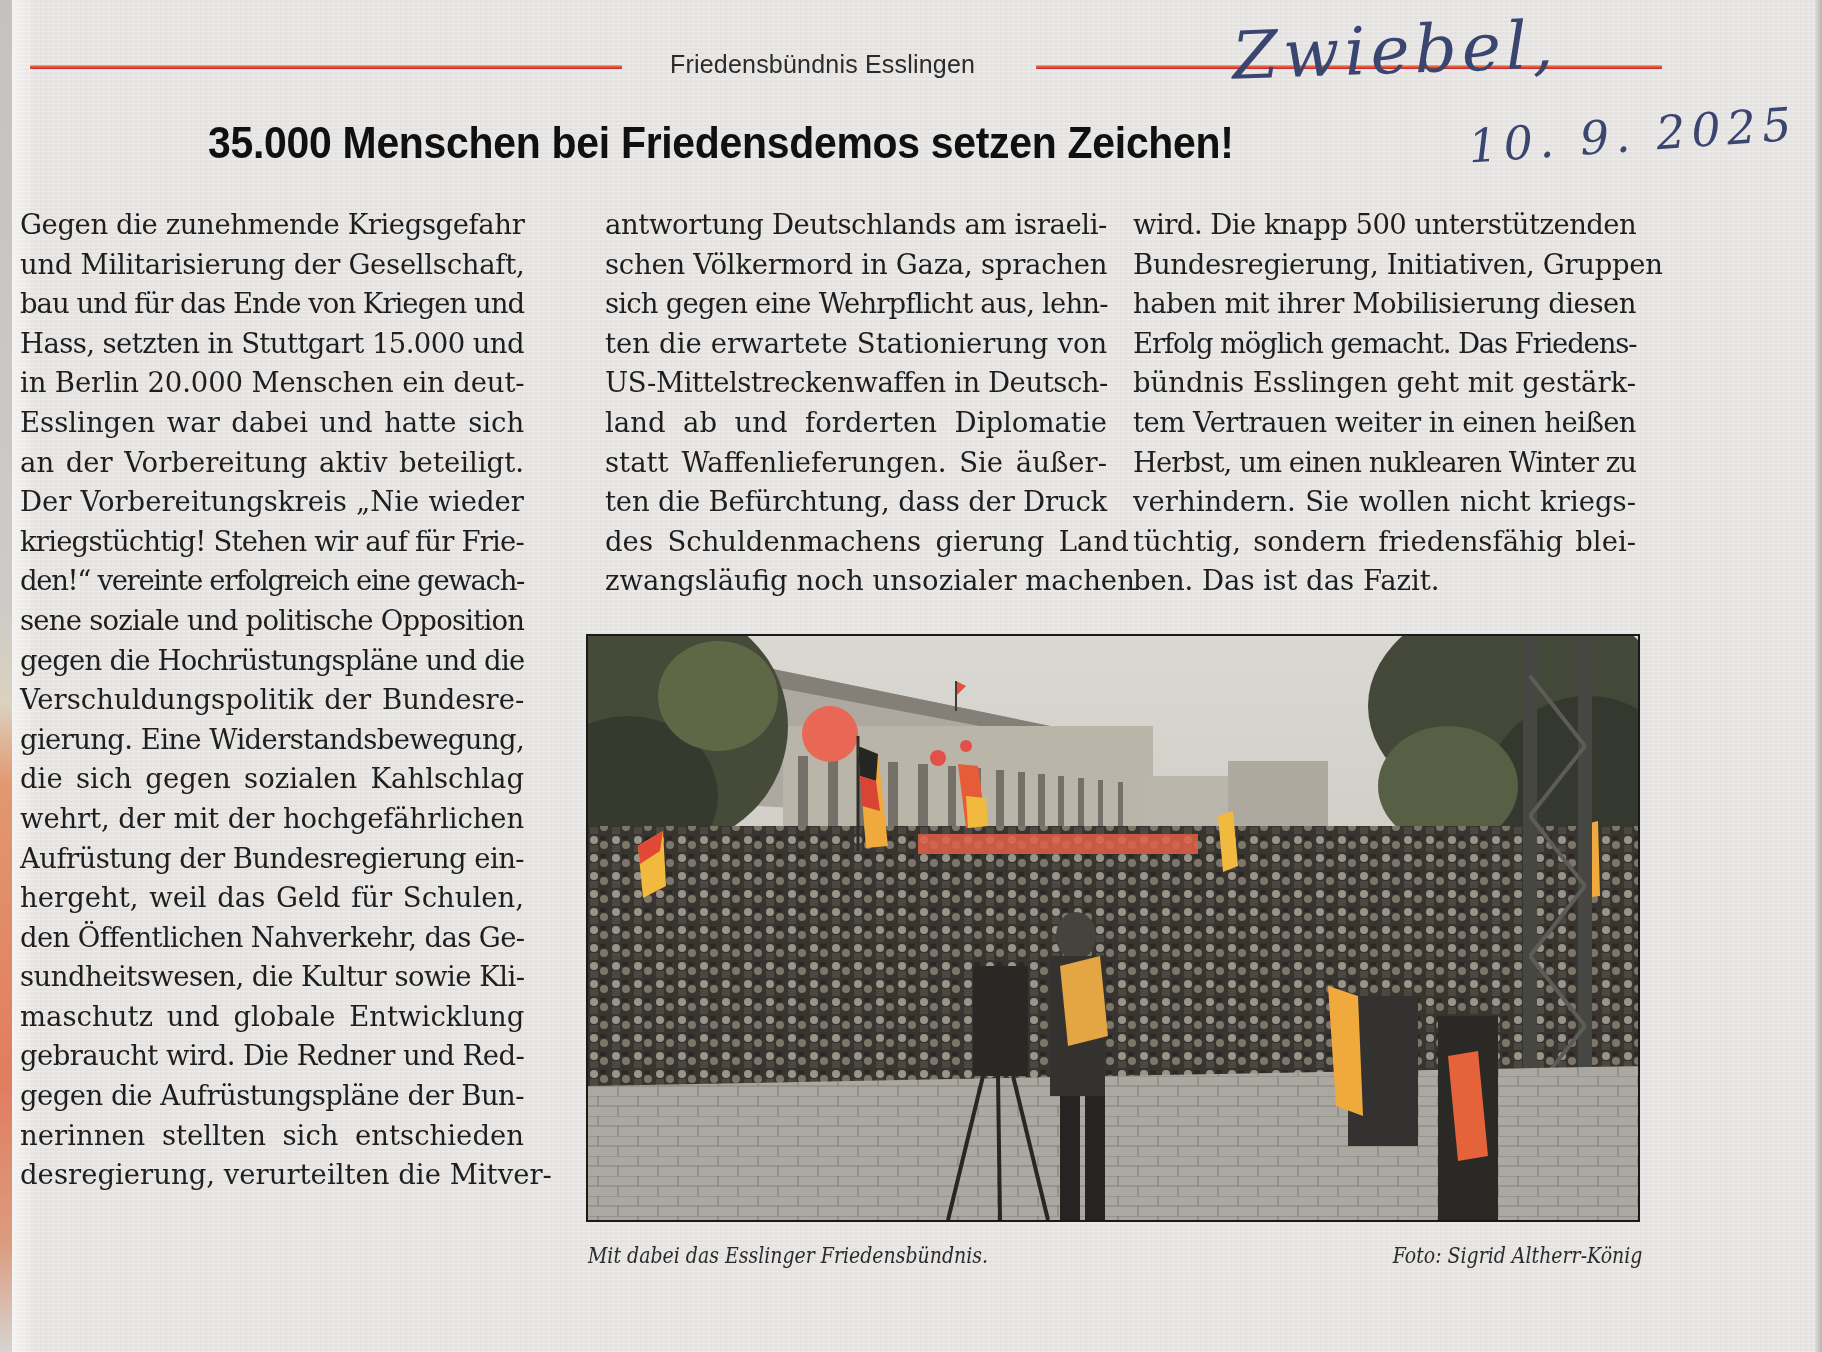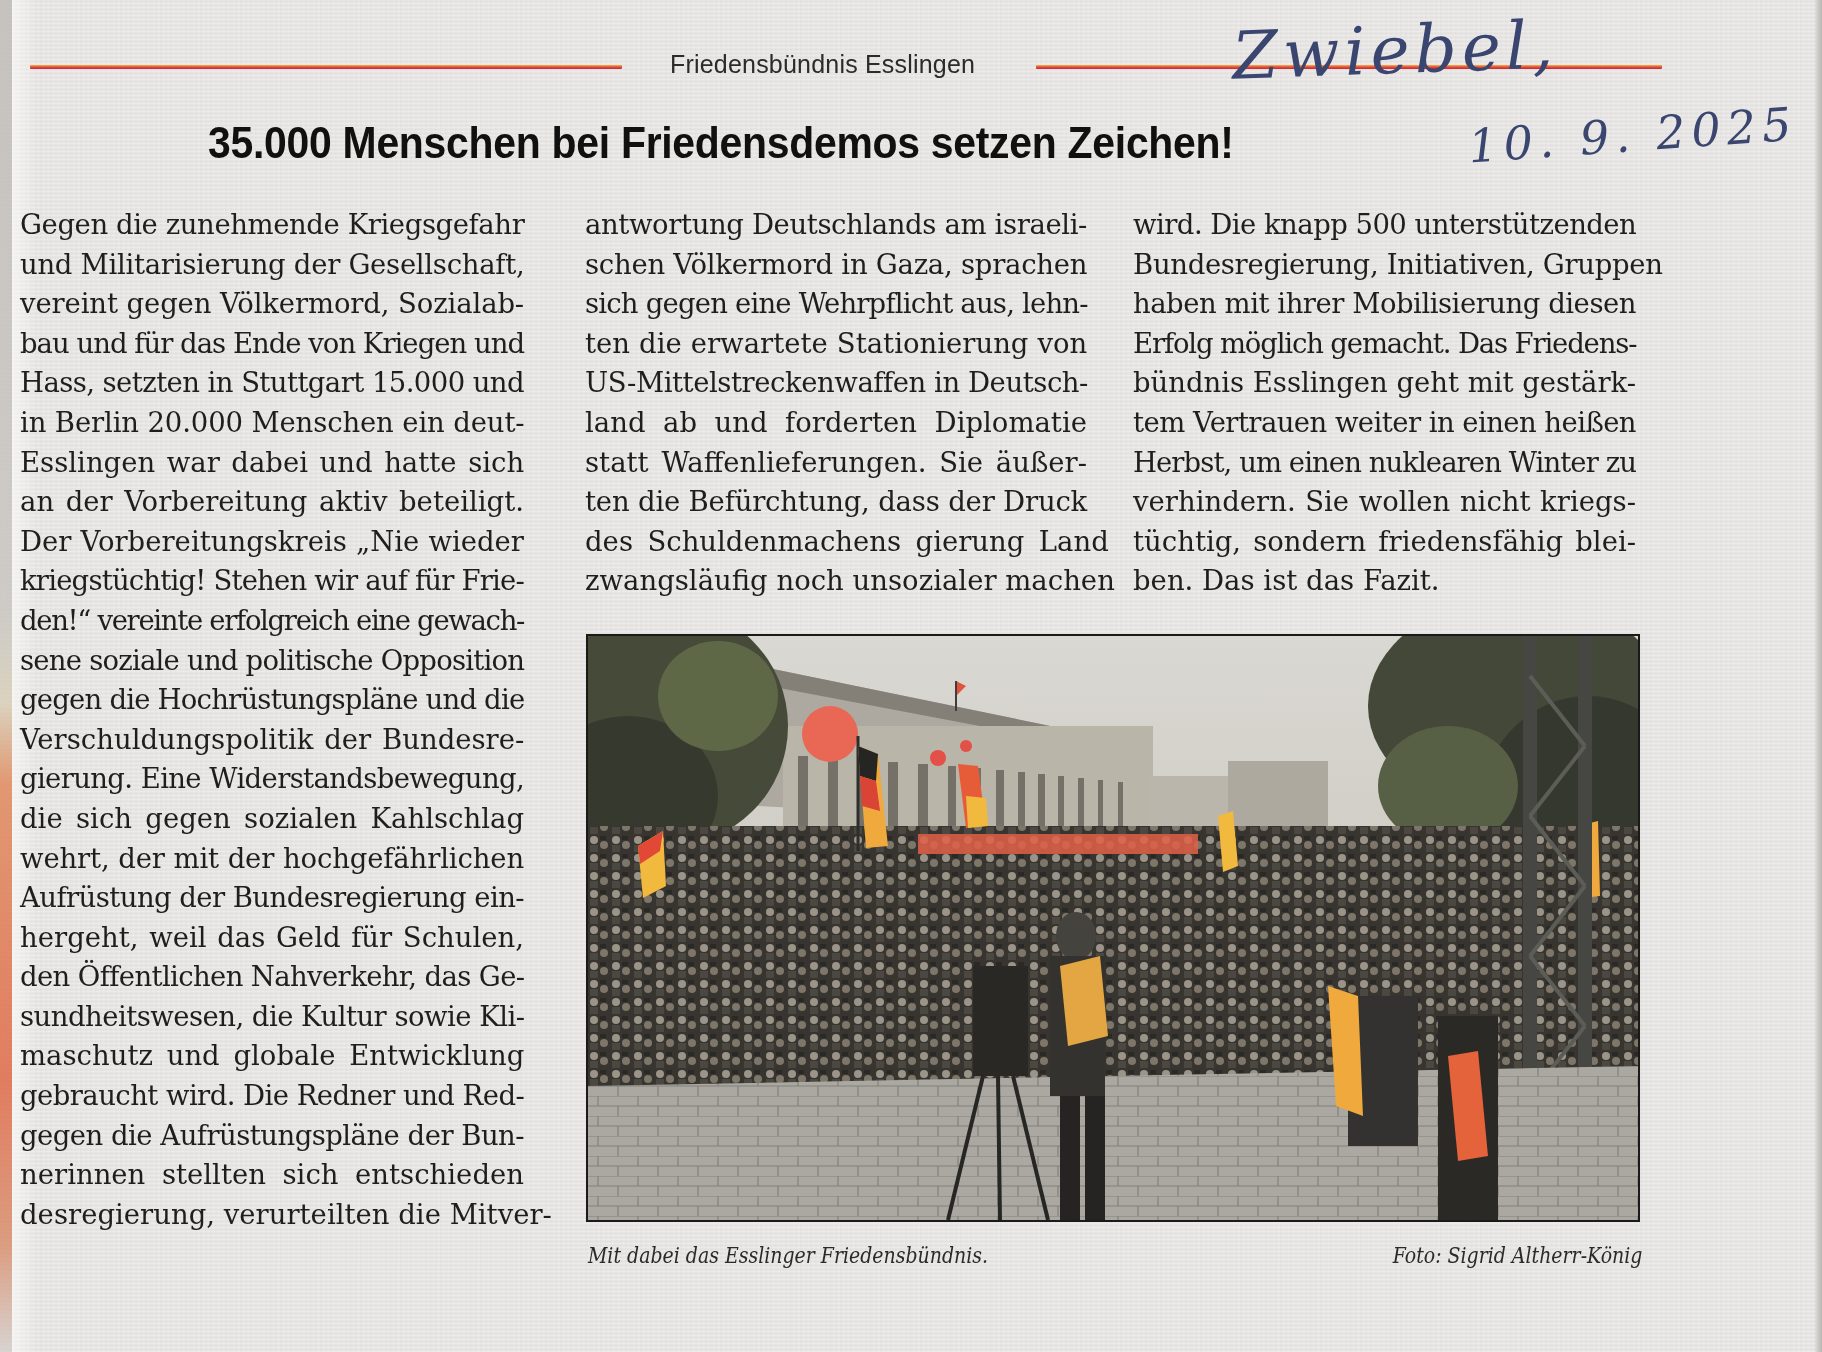--- a/index.html
+++ b/index.html
@@ -87,21 +87,21 @@
     .col .line {
       display: block;
       white-space: nowrap;
       text-align-last: justify;
       text-align: justify;
       height: 39.6px;
       overflow: visible;
     }
     .col .line.last { text-align-last: left; }
     .col1 { left: 20px; width: 504px; }
-    .col2 { left: 585px; width: 502px; }
+    .col2 { left: 605px; width: 502px; }
     .col3 { left: 1133px; width: 503px; }
 
     
     .photo {
       position: absolute; left: 586px; top: 634px; width: 1054px; height: 588px;
       border: 2px solid #1a1a1a;
       box-sizing: border-box;
       overflow: hidden;
       background: #3a3833;
     }
@@ -134,21 +134,20 @@
 </div>
 
 <h1 class="headline" style="margin:0;">35.000 Menschen bei Friedensdemos setzen Zeichen!</h1>
 
 <span class="hand name">Zwiebel,</span>
 <span class="hand date">10. 9. 2025</span>
 
 <div class="col col1" id="col0">
     <span class="line" style="display: block; letter-spacing: -0.424242px;">Gegen die zunehmende Kriegsgefahr</span>
     <span class="line" style="display: block; letter-spacing: -0.297297px;">und Militarisierung der Gesellschaft,</span>
-    <span class="line" style="display: block; letter-spacing: -0.142857px;">vereint gegen Völkermord, Sozialab-</span>
     <span class="line" style="display: block; letter-spacing: -1px;">bau und für das Ende von Kriegen und</span>
     <span class="line" style="display: block; letter-spacing: -0.594595px;">Hass, setzten in Stuttgart 15.000 und</span>
     <span class="line" style="display: block; letter-spacing: -0.142857px;">in Berlin 20.000 Menschen ein deut-</span>
     <span class="line" style="display: block; word-spacing: 2.8px;">Esslingen war dabei und hatte sich</span>
     <span class="line" style="display: block; word-spacing: 2.75px;">an der Vorbereitung aktiv beteiligt.</span>
     <span class="line" style="display: block; word-spacing: 0.333333px;">Der Vorbereitungskreis „Nie wieder</span>
     <span class="line" style="display: block; letter-spacing: -0.820513px;">kriegstüchtig! Stehen wir auf für Frie-</span>
     <span class="line" style="display: block; letter-spacing: -1.33333px;">den!“ vereinte erfolgreich eine gewach-</span>
     <span class="line" style="display: block; letter-spacing: -0.789474px;">sene soziale und politische Opposition</span>
     <span class="line" style="display: block; letter-spacing: -0.8px;">gegen die Hochrüstungspläne und die</span>

